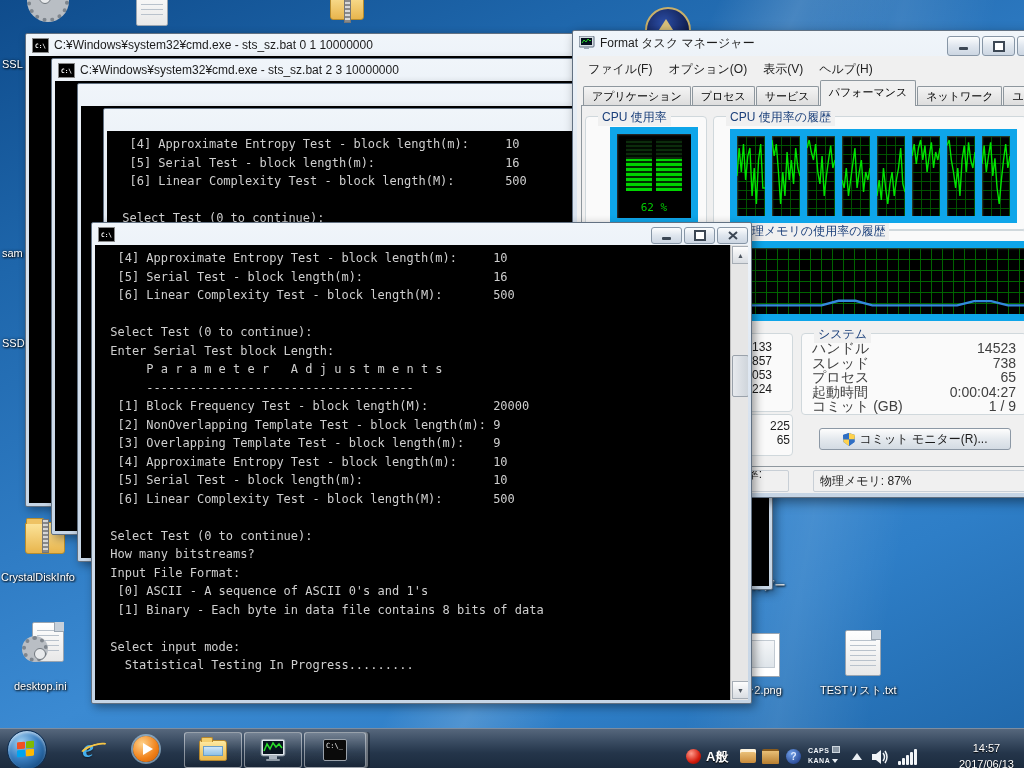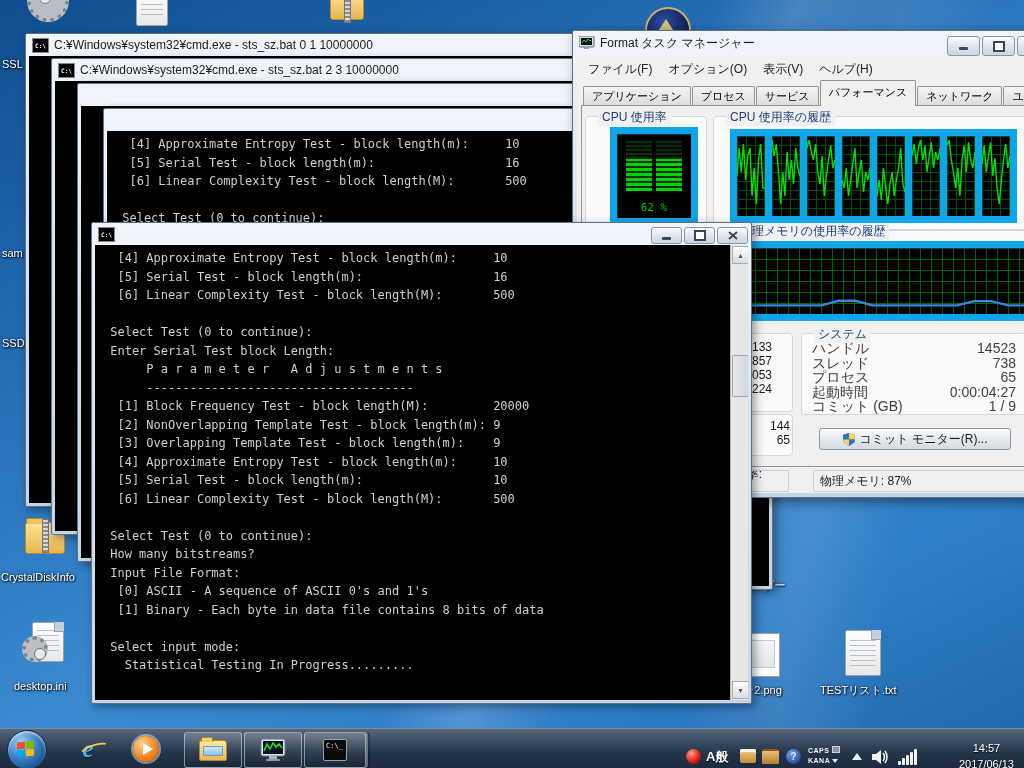--- a/index.html
+++ b/index.html
@@ -329,21 +329,21 @@
       <div class="gb" style="left:8px;top:277px;width:206px;height:77px;">
         <div class="numcol" style="position:absolute;right:20px;top:6px;">
           <div>8133</div>
           <div>5857</div>
           <div>7053</div>
           <div>1224</div>
         </div>
       </div>
       <div class="gb" style="left:8px;top:358px;width:206px;height:40px;">
         <div class="numcol" style="position:absolute;right:2px;top:4px;">
-          <div>144</div>
+          <div>225</div>
           <div>65</div>
         </div>
       </div>
 
       <div class="gb" style="left:224px;top:277px;width:224px;height:80px;">
         <span class="gl">システム</span>
         <div style="position:absolute;left:8px;right:8px;top:7px;">
           <div class="statrow">
               <span>ハンドル</span>
               <span>14523</span>

